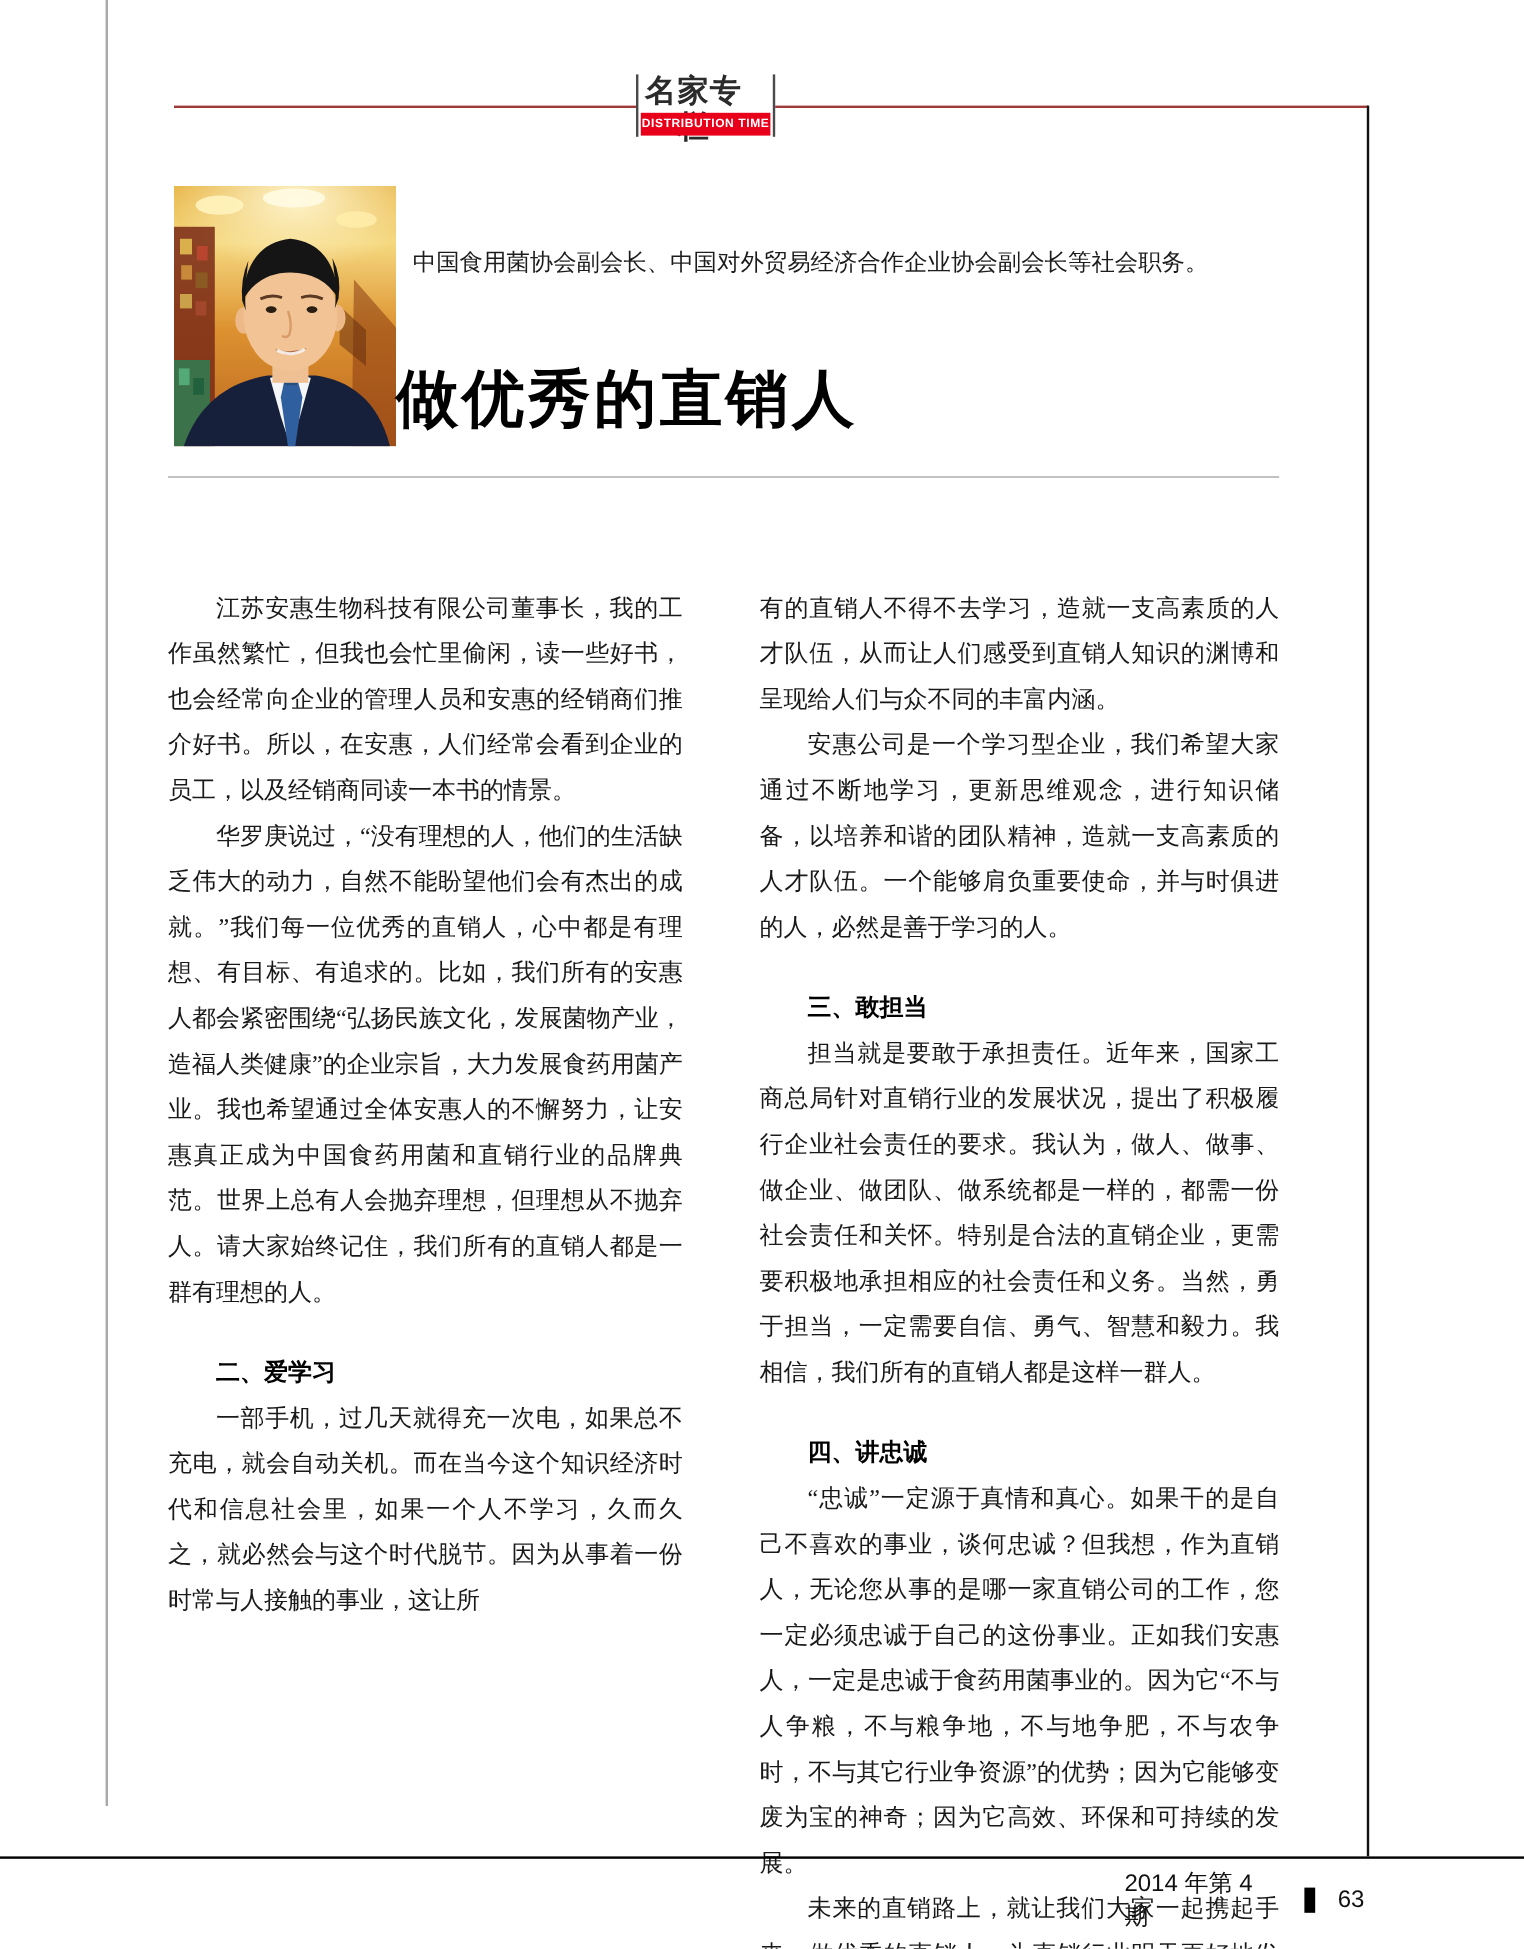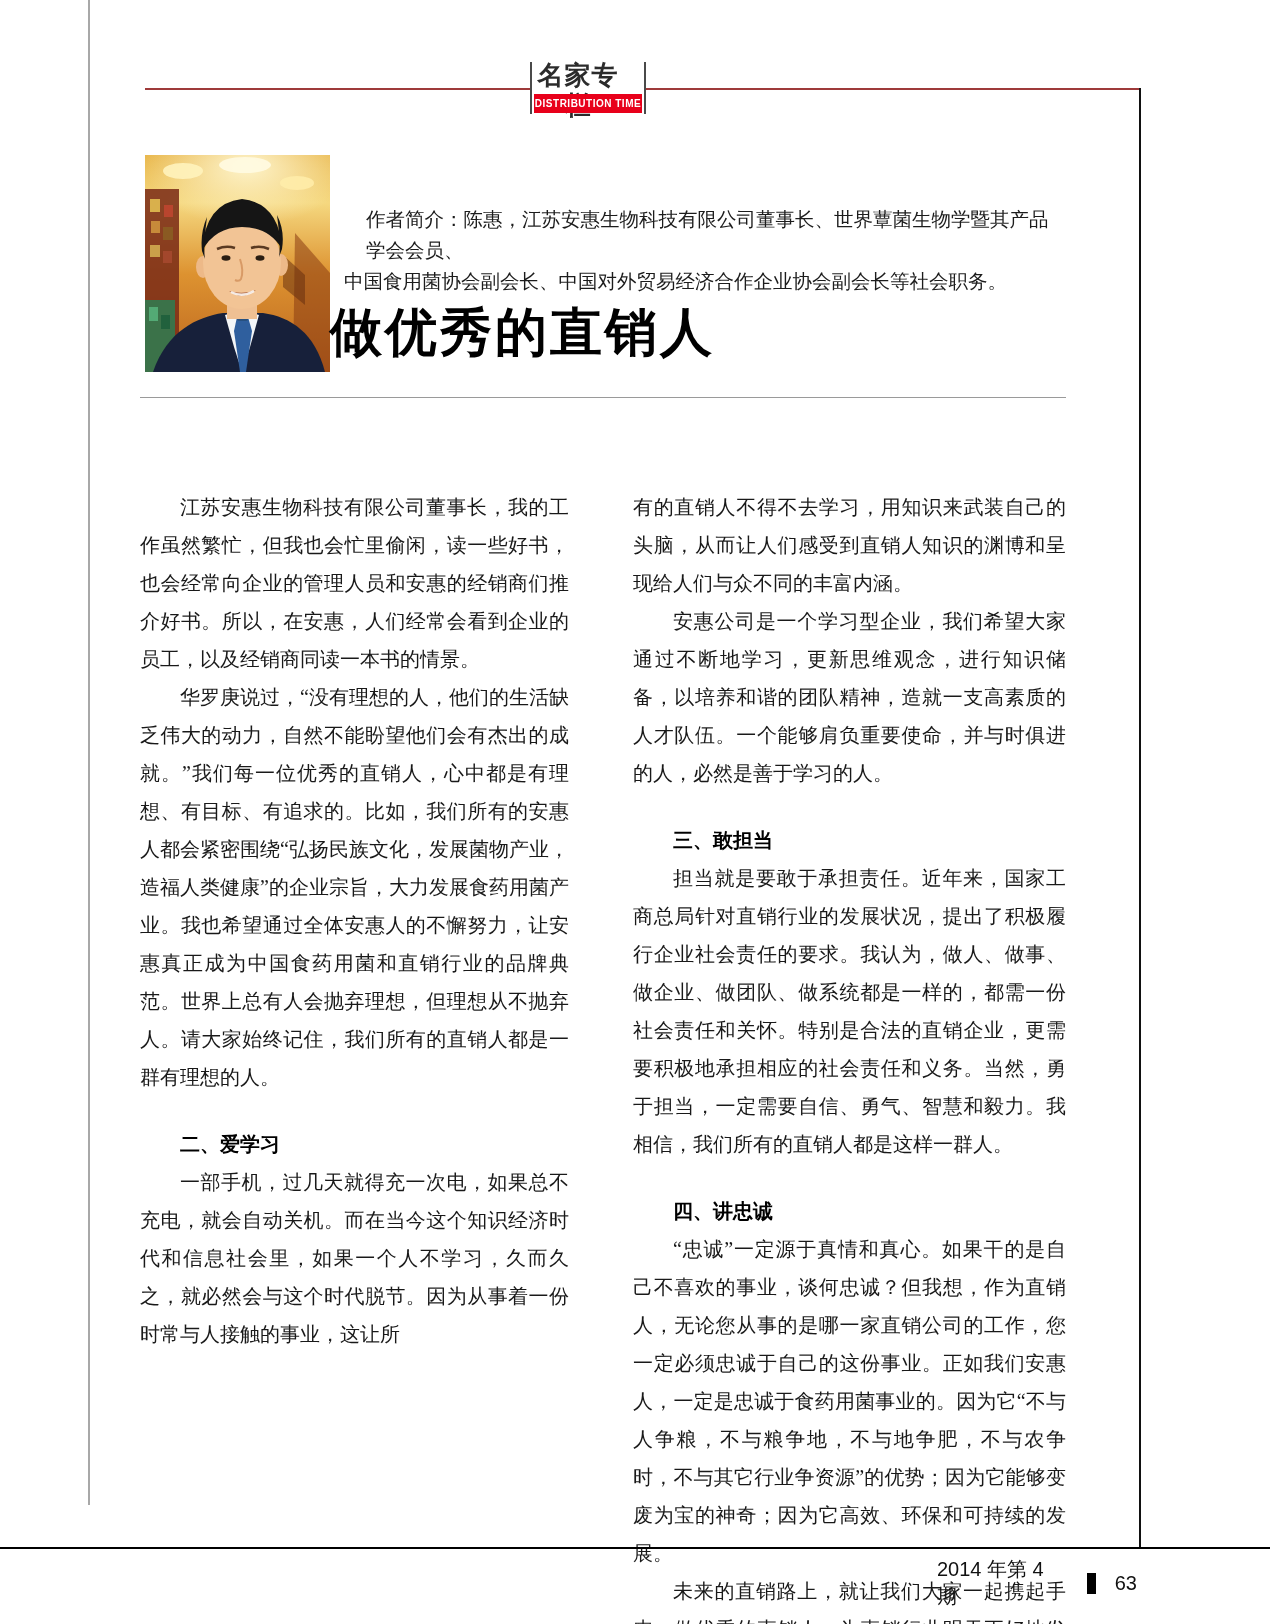--- a/index.html
+++ b/index.html
@@ -140,36 +140,35 @@
       <path d="M106 93 Q115 90 124 94" stroke="#5a3a22" stroke-width="2.5" fill="none"></path>
       <ellipse cx="81" cy="103" rx="4.5" ry="2.8" fill="#2a1d12"></ellipse>
       <ellipse cx="115" cy="103" rx="4.5" ry="2.8" fill="#2a1d12"></ellipse>
       <path d="M95 104 Q99 116 96 124 Q94 127 90 125" stroke="#d89a66" stroke-width="2" fill="none"></path>
       <path d="M84 136 Q97 146 111 135 Q98 140 84 136 Z" fill="#b06a48"></path>
       <path d="M86 137 Q97 143 109 136" stroke="#fff" stroke-width="2.5" fill="none" opacity="0.85"></path>
     </svg>
   </div>
 
   <div class="intro">
-    <div class="intro-line1">作者简介：陈惠，江苏安惠生物科技有限公司董事长、世界蕈菌生物学暨其产品学会会员、</div>
     <div class="intro-line2">中国食用菌协会副会长、中国对外贸易经济合作企业协会副会长等社会职务。</div>
   </div>
 
   <h1 class="title">做优秀的直销人</h1>
   <div class="divider"></div>
 
   <div class="col col-left">
     <p class="indent">江苏安惠生物科技有限公司董事长，我的工作虽然繁忙，但我也会忙里偷闲，读一些好书，也会经常向企业的管理人员和安惠的经销商们推介好书。所以，在安惠，人们经常会看到企业的员工，以及经销商同读一本书的情景。</p>
     <p class="indent">华罗庚说过，“没有理想的人，他们的生活缺乏伟大的动力，自然不能盼望他们会有杰出的成就。”我们每一位优秀的直销人，心中都是有理想、有目标、有追求的。比如，我们所有的安惠人都会紧密围绕“弘扬民族文化，发展菌物产业，造福人类健康”的企业宗旨，大力发展食药用菌产业。我也希望通过全体安惠人的不懈努力，让安惠真正成为中国食药用菌和直销行业的品牌典范。世界上总有人会抛弃理想，但理想从不抛弃人。请大家始终记住，我们所有的直销人都是一群有理想的人。</p>
     <h3>二、爱学习</h3>
     <p class="indent">一部手机，过几天就得充一次电，如果总不充电，就会自动关机。而在当今这个知识经济时代和信息社会里，如果一个人不学习，久而久之，就必然会与这个时代脱节。因为从事着一份时常与人接触的事业，这让所</p>
   </div>
 
   <div class="col col-right">
-    <p>有的直销人不得不去学习，用知识来武装自己的头脑，从而让人们感受到直销人知识的渊博和呈现给人们与众不同的丰富内涵。</p>
+    <p>有的直销人不得不去学习，造就一支高素质的人才队伍，从而让人们感受到直销人知识的渊博和呈现给人们与众不同的丰富内涵。</p>
     <p class="indent">安惠公司是一个学习型企业，我们希望大家通过不断地学习，更新思维观念，进行知识储备，以培养和谐的团队精神，造就一支高素质的人才队伍。一个能够肩负重要使命，并与时俱进的人，必然是善于学习的人。</p>
     <h3>三、敢担当</h3>
     <p class="indent">担当就是要敢于承担责任。近年来，国家工商总局针对直销行业的发展状况，提出了积极履行企业社会责任的要求。我认为，做人、做事、做企业、做团队、做系统都是一样的，都需一份社会责任和关怀。特别是合法的直销企业，更需要积极地承担相应的社会责任和义务。当然，勇于担当，一定需要自信、勇气、智慧和毅力。我相信，我们所有的直销人都是这样一群人。</p>
     <h3>四、讲忠诚</h3>
     <p class="indent">“忠诚”一定源于真情和真心。如果干的是自己不喜欢的事业，谈何忠诚？但我想，作为直销人，无论您从事的是哪一家直销公司的工作，您一定必须忠诚于自己的这份事业。正如我们安惠人，一定是忠诚于食药用菌事业的。因为它“不与人争粮，不与粮争地，不与地争肥，不与农争时，不与其它行业争资源”的优势；因为它能够变废为宝的神奇；因为它高效、环保和可持续的发展。</p>
     <p class="indent"><span>未来的直销路上，就让我们大家一起携起手来，做优秀的直销人。为直销行业明天更好地发展，做出自己的努力吧。</span></p>
   </div>
 
   <div class="right-rule"></div>
   <div class="footer-line"></div>

